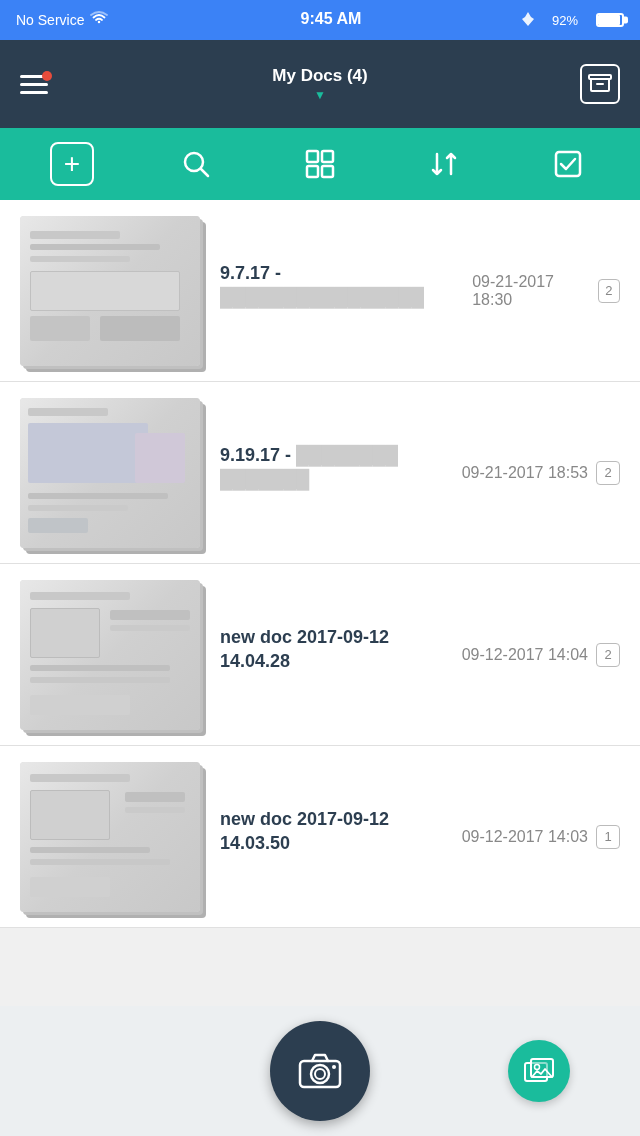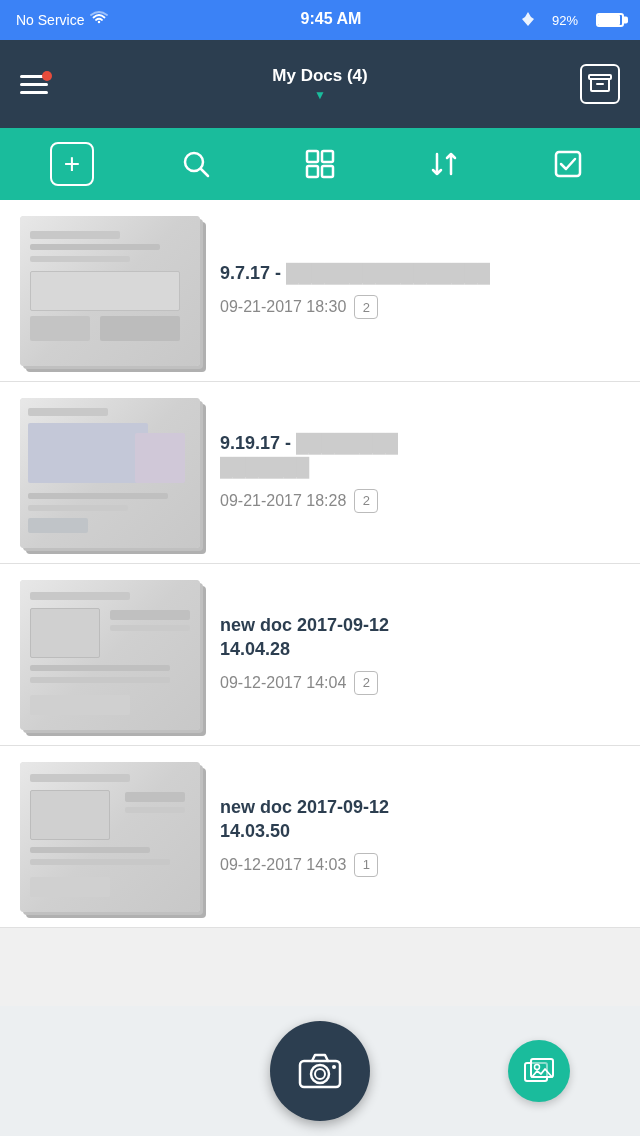--- a/index.html
+++ b/index.html
@@ -244,21 +244,21 @@
     .doc-thumb-4 .b3 { width: 60px; height: 10px; top: 30px; right: 15px; background: #c0c0c0; }
     .doc-thumb-4 .b4 { width: 60px; height: 6px; top: 45px; right: 15px; background: #cacaca; }
     .doc-thumb-4 .b5 { width: 120px; height: 6px; top: 85px; left: 10px; background: #c0c0c0; }
     .doc-thumb-4 .b6 { width: 140px; height: 6px; top: 97px; left: 10px; background: #c8c8c8; }
     .doc-thumb-4 .b7 { width: 80px; height: 20px; top: 115px; left: 10px; background: #d0d0d0; }
 
     .doc-info {
       flex: 1;
       padding-left: 20px;
       display: flex;
-      flex-direction: column;
+      flex-direction: row;
       justify-content: space-between;
     }
     .doc-name {
       font-size: 18px;
       font-weight: 600;
       color: #2c3e50;
       line-height: 1.3;
       margin-bottom: 10px;
     }
     .doc-meta {
@@ -448,21 +448,21 @@
       <div class="blur-block b4"></div>
       <div class="blur-block b5"></div>
       <div class="blur-block b6"></div>
     </div>
     <div class="doc-info">
       <div class="doc-name">
         9.19.17 - <span style="color:#ccc;background:#ccc;border-radius:2px;">████████</span><br>
         <span style="color:#ccc;background:#ccc;border-radius:2px;">███████</span>
       </div>
       <div class="doc-meta">
-        <span class="doc-date">09-21-2017 18:28</span>
+        <span class="doc-date">09-21-2017 18:53</span>
         <div class="doc-pages">2</div>
       </div>
     </div>
   </div>
 
   <div class="doc-item">
     <div class="doc-thumbnail doc-thumb-3">
       <div class="doc-thumbnail-inner"></div>
       <div class="blur-block b1"></div>
       <div class="blur-block b2"></div>

